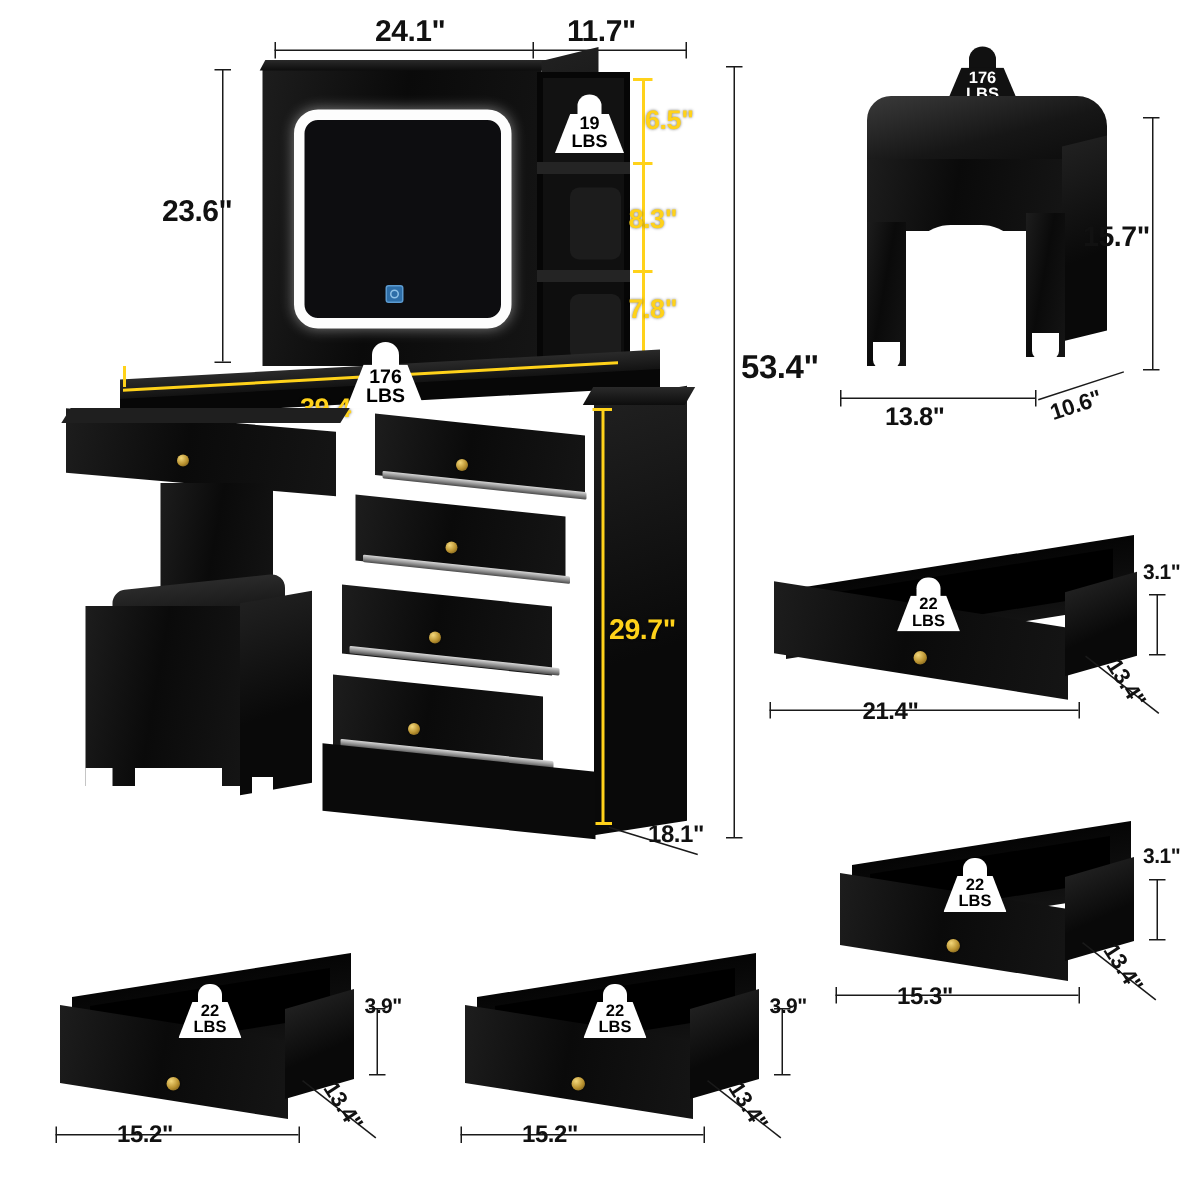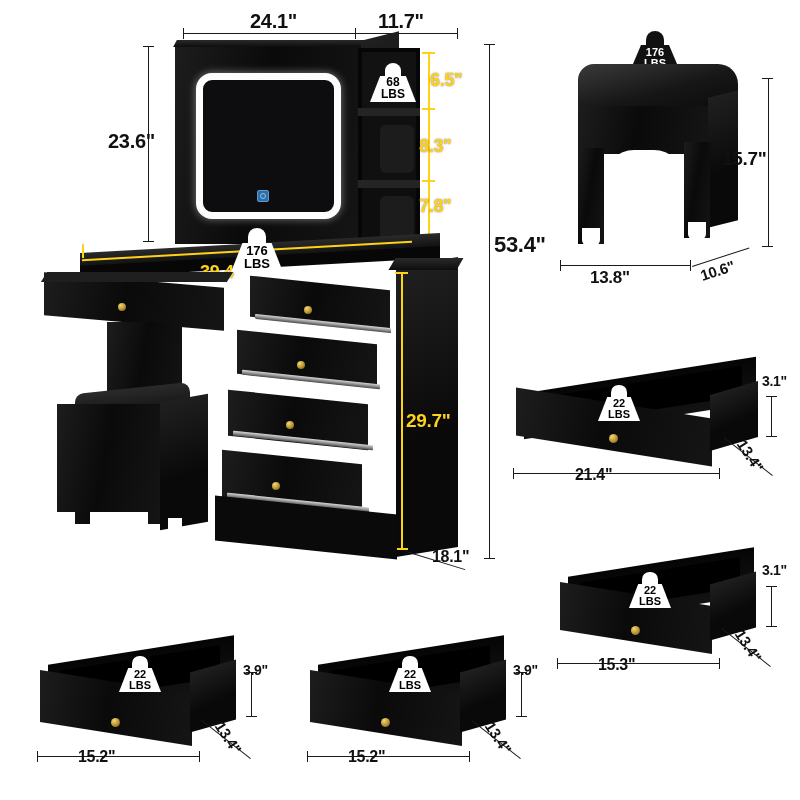--- a/index.html
+++ b/index.html
@@ -131,21 +131,21 @@
 
   <div class="panel" style="left:380px;top:125px;width:34px;height:48px;background:#1c1c1c;border-radius:6px;"></div>
   <div class="panel" style="left:380px;top:196px;width:34px;height:44px;background:#1c1c1c;border-radius:6px;"></div>
 
   <div class="panel" style="left:358px;top:108px;width:62px;height:8px;background:#242424;"></div>
   <div class="panel" style="left:358px;top:180px;width:62px;height:8px;background:#242424;"></div>
 
   <div class="badge" style="left:370px;top:62px;width:46px;height:40px;">
     <div class="knob"></div>
     <div class="body" style="height:26px;font-size:12px;">
-      <span>68</span>
+      <span>19</span>
       <span>LBS</span>
     </div>
   </div>
 
   <div class="rule-v y" style="left:428px;top:52px;height:56px;"></div>
   <div class="tick-h y" style="left:422px;top:52px;"></div>
   <div class="tick-h y" style="left:422px;top:108px;"></div>
   <div class="dim yellow" style="left:430px;top:70px;font-size:18px;">6.5"</div>
 
   <div class="rule-v y" style="left:428px;top:108px;height:72px;"></div>

